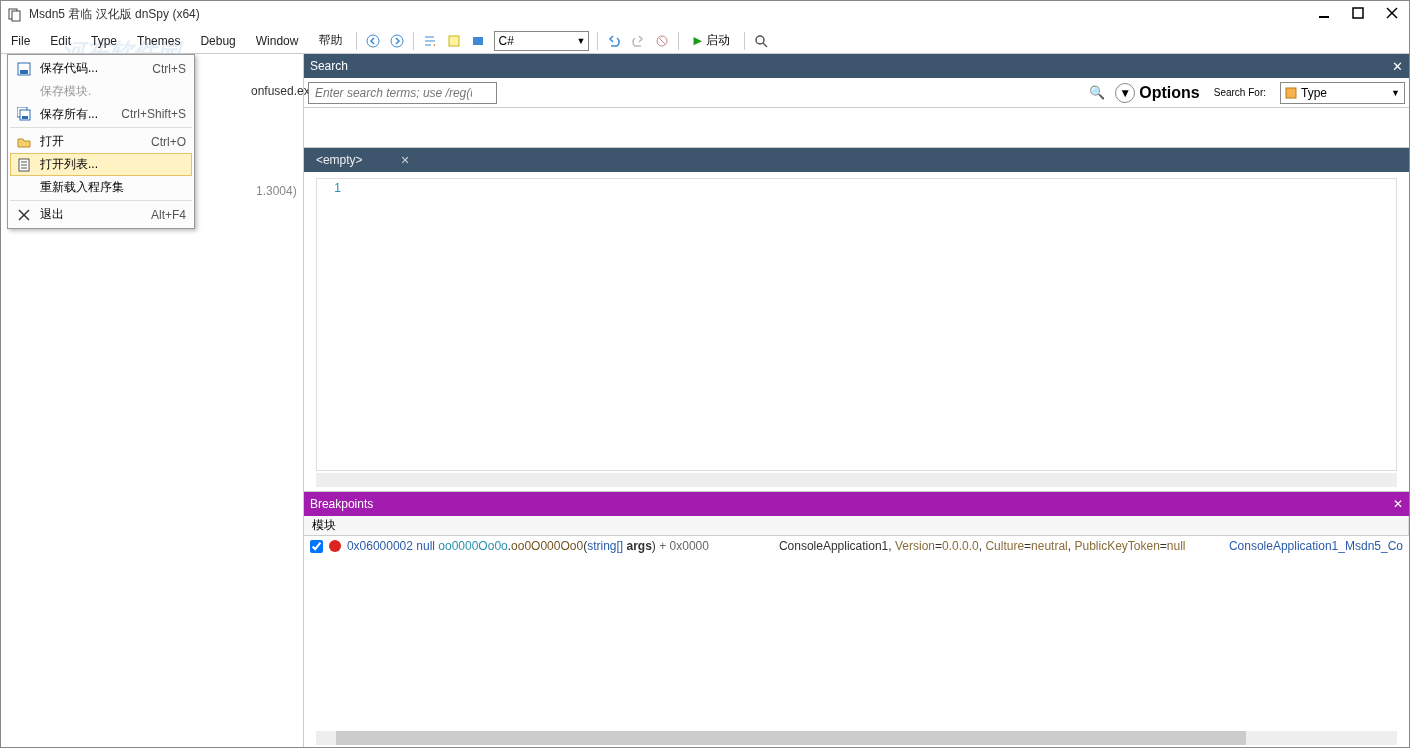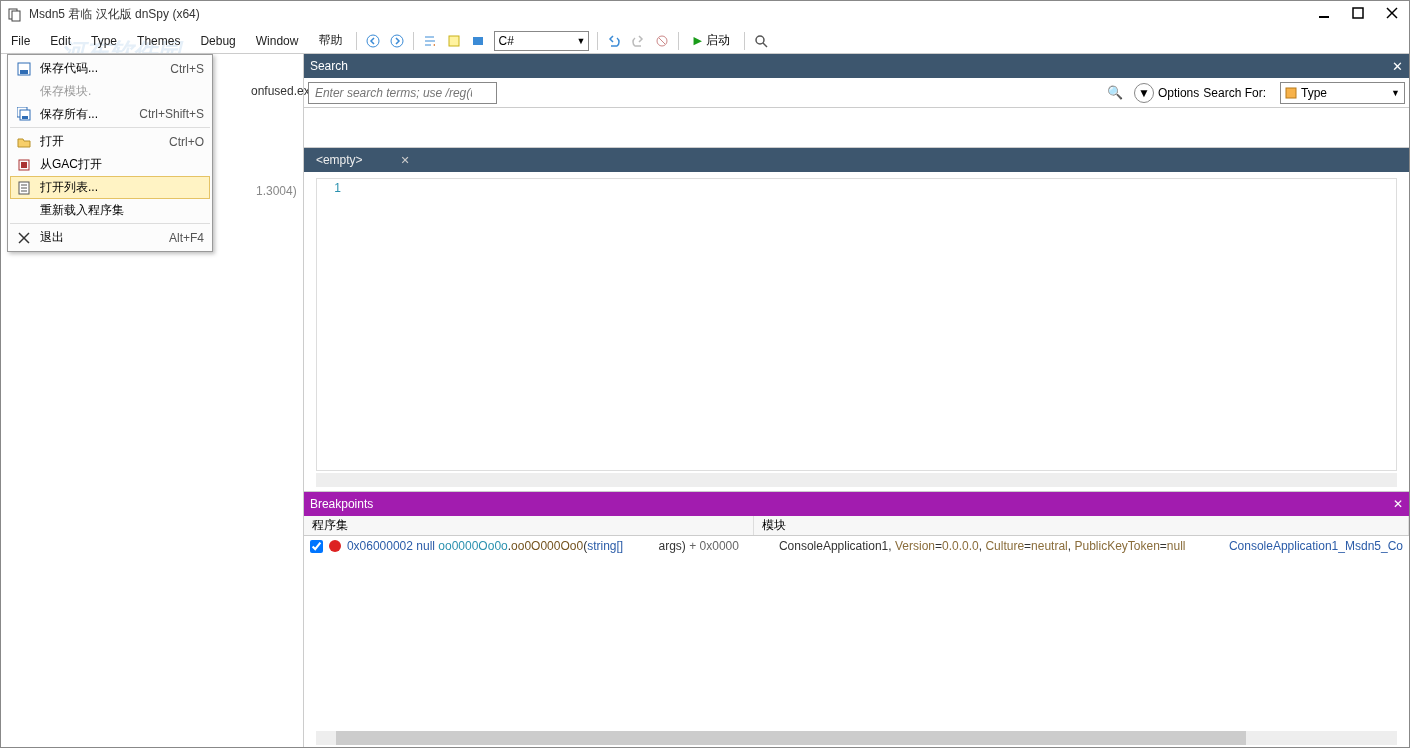--- a/index.html
+++ b/index.html
@@ -35,22 +35,22 @@
 
 .panel-head { height:24px; background:#3d566e; color:#fff; display:flex; align-items:center; justify-content:space-between; padding:0 6px; font-size:12px; }
 .panel-head .close { font-size:13px; }
 
 
 .search-row { height:30px; display:flex; align-items:center; padding:3px 4px; gap:4px; border-bottom:1px solid #ccc; background:#fff; }
 .search-input { flex:1; height:22px; border:1px solid #888; padding:0 24px 0 6px; font-style:italic; color:#888; position:relative; }
 .search-input-wrap { flex:1; position:relative; }
 .search-input-wrap .mag { position:absolute; right:6px; top:3px; font-size:13px; color:#555; }
 .opts-btn { width:20px; height:20px; border:1px solid #888; border-radius:50%; display:flex; align-items:center; justify-content:center; font-size:9px;}
-.opts-lbl { font-size:12px; }
-.sf-lbl { font-size:12px; }
+.opts-lbl { font-size:16px;font-weight:bold; }
+.sf-lbl { font-size:10px;margin-left:10px; }
 .type-combo { width:125px; height:22px; border:1px solid #888; display:flex; align-items:center; padding:0 4px; gap:4px; justify-content:space-between;margin-left:10px;}
 .type-combo .dd { font-size:9px; }
 .search-body { height:40px; background:#fff; border-bottom:1px solid #ccc; }
 
 
 .tabstrip { height:24px; background:#3d566e; display:flex; align-items:center; padding-left:4px; gap:6px;}
 .tab { padding:11px 8px; height:24px; display:flex; align-items:center; color:#eee; font-size:12px;gap:32px;}
 .tab .x { margin-left:6px; font-size:11px; color:#ccc;}
 .editor-wrap { flex:1; position:relative; background:#fff; padding:6px 12px; }
 .editor { position:absolute; top:6px; left:12px; right:12px; bottom:20px; border:1px solid #ddd; display:flex; }
@@ -68,31 +68,31 @@
 .bp-body { flex:1; background:#fff; overflow:hidden; position:relative; }
 .bp-row { display:flex; align-items:center; height:20px; padding:0 6px; gap:6px; white-space:nowrap; }
 .bp-row input[type=checkbox]{ width:13px; height:13px; }
 .red-dot { width:12px; height:12px; background:#d22; border-radius:50%; display:inline-block; }
 .tok-addr { color:#2b5ca8; }
 .tok-kw { color:#2b5ca8; }
 .tok-cls { color:#2b91af; }
 .tok-mth { color:#74531f; }
 .tok-pn  { color:#333; }
 .tok-ty  { color:#2b5ca8; }
-.tok-arg { color:#333; font-weight:normal;margin-left:32px;}
+.tok-arg { color:#333; font-weight:bold;}
 .tok-off { color:#666; }
 .tok-asm { color:#333; }
 .tok-ver { color:#8a6d3b; }
 .tok-nv  { color:#8a6d3b; }
 .tok-comma{ color:#333;}
 .bp-scroll { position:absolute; left:12px; right:12px; bottom:2px; height:14px; background:#eee;}
 .bp-scroll .thumb { position:absolute; left:20px; width:910px; height:14px; background:#ccc;}
 
 
-.dropdown { position:absolute; left:6px; top:53px; width:206px; background:#fcfcfc; border:1px solid #999; box-shadow:2px 2px 4px rgba(0,0,0,0.25); z-index:10; padding:2px;}
+.dropdown { position:absolute; left:6px; top:53px; width:188px; background:#fcfcfc; border:1px solid #999; box-shadow:2px 2px 4px rgba(0,0,0,0.25); z-index:10; padding:2px;}
 .dd-row { height:23px; display:flex; align-items:center; padding:0 6px; gap:8px; }
 .dd-row.sep-after { border-bottom:1px solid #ddd; margin-bottom:2px; padding-bottom:2px; height:25px;}
 .dd-row.hover { background:#fff3c4; border:1px solid #e5c365; height:23px; padding:0 5px;}
 .dd-row.disabled { color:#9a9a9a; }
 .dd-icon { width:16px; height:16px; display:flex; align-items:center; justify-content:center; font-size:11px;}
 .dd-text { flex:1; font-size:12px; }
 .dd-short { font-size:12px; color:#555; }
 
 
 .tree-remnant { position:absolute; font-size:12px; color:#333;margin-left:28px; }
@@ -259,21 +259,20 @@
       </div>
       <div class="hscroll"></div>
     </div>
 
     <div style="display:flex;flex-direction:column;height:256px;border-top:1px solid #ccc">
       <div class="bp-head">
         <span>Breakpoints</span>
         <span class="close">✕</span>
       </div>
       <div class="bp-cols">
-        <div class="bp-col asm">程序集</div>
         <div class="bp-col mod">模块</div>
       </div>
       <div class="bp-body">
         <div class="bp-row">
           <input type="checkbox" checked="" style="">
           <span class="red-dot"></span>
           <span style="width:426px;overflow:hidden">
             <span class="tok-addr">0x06000002</span>
             <span class="tok-kw">null</span>
             <span class="tok-cls">oo0000Oo0o</span><span class="tok-pn">.</span><span class="tok-mth">oo0O000Oo0</span><span class="tok-pn">(</span><span class="tok-ty">string[]</span> <span class="tok-arg">args</span><span class="tok-pn">)</span>
@@ -321,29 +320,20 @@
   </div>
   <div class="dd-row">
     <span class="dd-icon">
         <svg width="14" height="14">
           <path d="M1 4h5l1 2h6v6H1z" fill="#f7cf6a" stroke="#b8912a"></path>
         </svg>
       </span>
     <span class="dd-text">打开</span>
     <span class="dd-short">Ctrl+O</span>
   </div>
-  <div class="dd-row">
-    <span class="dd-icon">
-        <svg width="14" height="14">
-          <rect x="2" y="2" width="10" height="10" fill="none" stroke="#a33"></rect>
-          <rect x="4" y="4" width="6" height="6" fill="#a33"></rect>
-        </svg>
-      </span>
-    <span class="dd-text">从GAC打开</span>
-  </div>
   <div class="dd-row hover">
     <span class="dd-icon">
         <svg width="14" height="14">
           <rect x="2" y="1" width="10" height="12" fill="#fff" stroke="#555"></rect>
           <line x1="4" y1="4" x2="10" y2="4" stroke="#555"></line>
           <line x1="4" y1="7" x2="10" y2="7" stroke="#555"></line>
           <line x1="4" y1="10" x2="10" y2="10" stroke="#555"></line>
         </svg>
       </span>
     <span class="dd-text">打开列表...</span>

